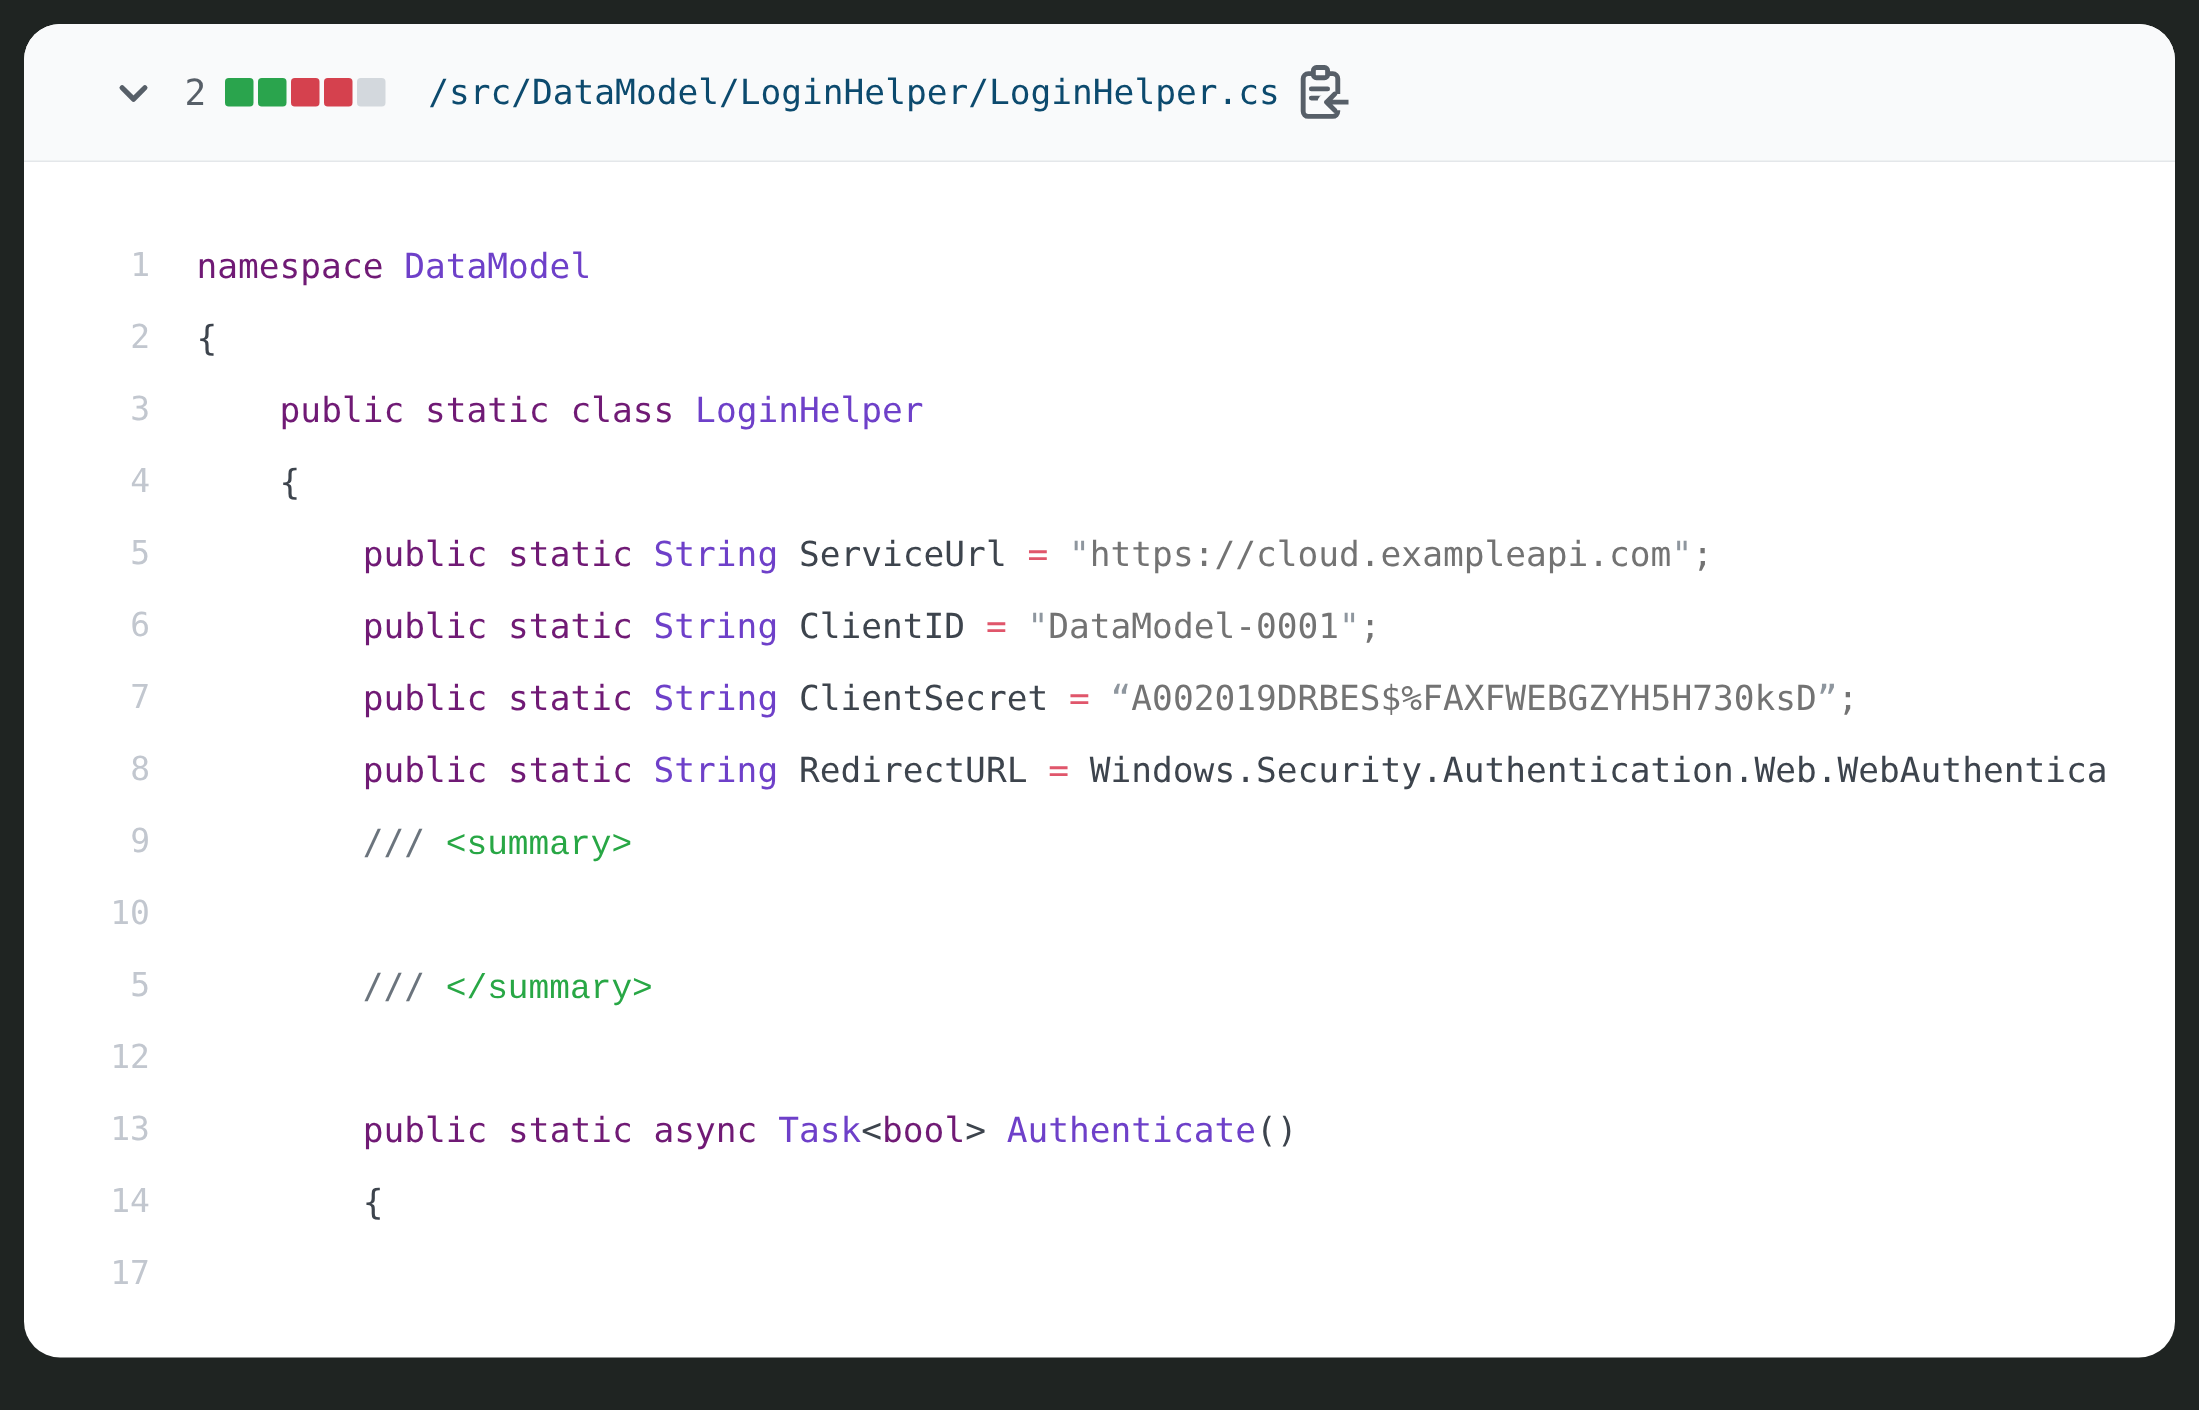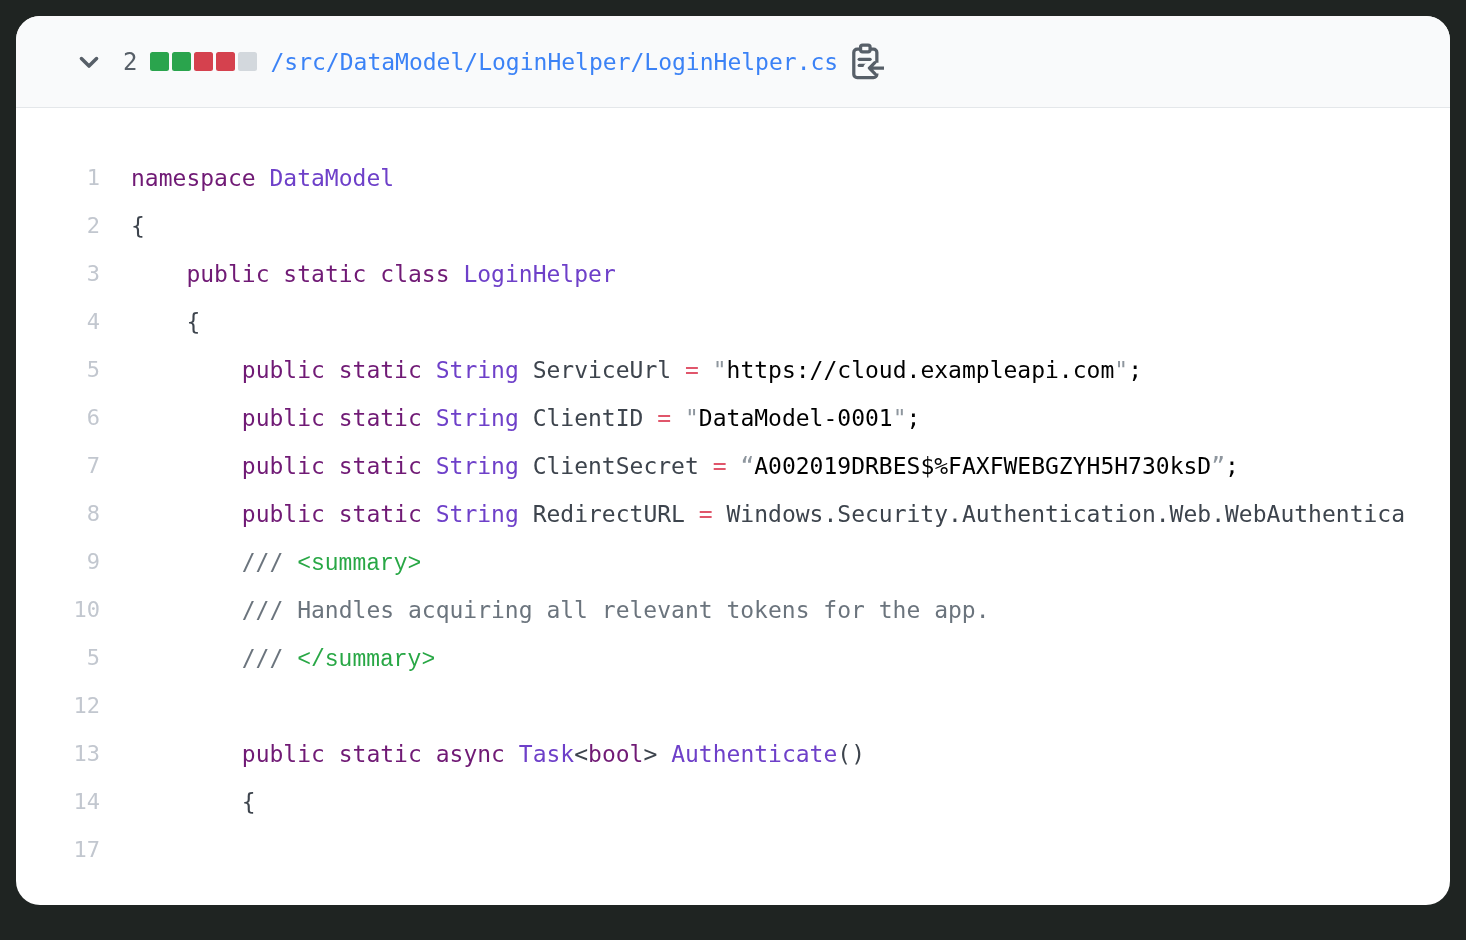--- a/index.html
+++ b/index.html
@@ -39,23 +39,23 @@
     color:#575f68;
   }
   .diff-blocks{
     display:flex;gap:3px;
     margin-left:13px;
   }
   .diff-blocks .block{
     width:19px;height:19px;border-radius:2.5px;display:inline-block;
   }
   .file-path{
-    margin-left:13px;
+    margin-left:28px;
     font-size:23px;
-    color:#3b82f6;
+    color:#0c4a6e;
     white-space:nowrap;
   }
   .copy-btn{
     margin-left:8px;flex:none;
     width:40px;height:40px;
     display:flex;align-items:center;justify-content:center;
     cursor:pointer;background:none;border:none;padding:0;
   }
   
   .code-block{
@@ -78,21 +78,21 @@
     user-select:none;
   }
   .line-content{
     padding-left:31px;
     white-space:pre;
   }
   .tk-keyword{color:#701a75;}
   .tk-operator{color:#e0566b;}
   .tk-type{color:#6e40c9;margin-top:13px;}
   .tk-plain{color:#3d444d;}
-  .tk-string{color:#000000;}
+  .tk-string{color:#737373;}
   .tk-quote{color:#8e969e;}
   .tk-comment{color:#6b747d;}
   .tk-doctag{color:#28a745;font-family:Liberation Mono, monospace;}
 </style>
 </head>
 <body>
 
 <div class="card">
 
   <div class="file-header">
@@ -133,21 +133,21 @@
   <div class="code-block" id="code-area">
       <div class="code-line"><span class="line-number">1</span><span class="line-content"><span class="tk-keyword">namespace</span><span class="tk-plain"> </span><span class="tk-type">DataModel</span></span></div>
       <div class="code-line"><span class="line-number">2</span><span class="line-content"><span class="tk-plain">{</span></span></div>
       <div class="code-line"><span class="line-number">3</span><span class="line-content"><span class="tk-plain">    </span><span class="tk-keyword">public</span><span class="tk-plain"> </span><span class="tk-keyword">static</span><span class="tk-plain"> </span><span class="tk-keyword">class</span><span class="tk-plain"> </span><span class="tk-type">LoginHelper</span></span></div>
       <div class="code-line"><span class="line-number">4</span><span class="line-content"><span class="tk-plain">    {</span></span></div>
       <div class="code-line"><span class="line-number">5</span><span class="line-content"><span class="tk-plain">        </span><span class="tk-keyword">public</span><span class="tk-plain"> </span><span class="tk-keyword">static</span><span class="tk-plain"> </span><span class="tk-type">String</span><span class="tk-plain"> ServiceUrl </span><span class="tk-operator">=</span><span class="tk-plain"> </span><span class="tk-quote">"</span><span class="tk-string">https://cloud.exampleapi.com</span><span class="tk-quote">"</span><span class="tk-string">;</span></span></div>
       <div class="code-line"><span class="line-number">6</span><span class="line-content"><span class="tk-plain">        </span><span class="tk-keyword">public</span><span class="tk-plain"> </span><span class="tk-keyword">static</span><span class="tk-plain"> </span><span class="tk-type">String</span><span class="tk-plain"> ClientID </span><span class="tk-operator">=</span><span class="tk-plain"> </span><span class="tk-quote">"</span><span class="tk-string">DataModel-0001</span><span class="tk-quote">"</span><span class="tk-string">;</span></span></div>
       <div class="code-line"><span class="line-number">7</span><span class="line-content"><span class="tk-plain">        </span><span class="tk-keyword">public</span><span class="tk-plain"> </span><span class="tk-keyword">static</span><span class="tk-plain"> </span><span class="tk-type">String</span><span class="tk-plain"> ClientSecret </span><span class="tk-operator">=</span><span class="tk-plain"> </span><span class="tk-quote">“</span><span class="tk-string">A002019DRBES$%FAXFWEBGZYH5H730ksD</span><span class="tk-quote">”</span><span class="tk-string">;</span></span></div>
       <div class="code-line"><span class="line-number">8</span><span class="line-content"><span class="tk-plain">        </span><span class="tk-keyword">public</span><span class="tk-plain"> </span><span class="tk-keyword">static</span><span class="tk-plain"> </span><span class="tk-type">String</span><span class="tk-plain"> RedirectURL </span><span class="tk-operator">=</span><span class="tk-plain"> Windows.Security.Authentication.Web.WebAuthentica</span></span></div>
       <div class="code-line"><span class="line-number">9</span><span class="line-content"><span class="tk-comment">        /// </span><span class="tk-doctag">&lt;summary&gt;</span></span></div>
-      <div class="code-line"><span class="line-number">10</span><span class="line-content"><span class="tk-comment">        /// Handles acquiring all relevant tokens for the app.</span></span></div>
+      <div class="code-line"><span class="line-number">10</span></div>
       <div class="code-line"><span class="line-number">5</span><span class="line-content"><span class="tk-comment">        /// </span><span class="tk-doctag">&lt;/summary&gt;</span></span></div>
       <div class="code-line"><span class="line-number">12</span></div>
       <div class="code-line"><span class="line-number">13</span><span class="line-content"><span class="tk-plain">        </span><span class="tk-keyword">public</span><span class="tk-plain"> </span><span class="tk-keyword">static</span><span class="tk-plain"> </span><span class="tk-keyword">async</span><span class="tk-plain"> </span><span class="tk-type">Task</span><span class="tk-plain">&lt;</span><span class="tk-keyword">bool</span><span class="tk-plain">&gt; </span><span class="tk-type">Authenticate</span><span class="tk-plain">()</span></span></div>
       <div class="code-line"><span class="line-number">14</span><span class="line-content"><span class="tk-plain">        {</span></span></div>
       <div class="code-line"><span class="line-number">17</span><span class="line-content"></span></div>
     </div>
 
 </div>
 
 </body></html>

